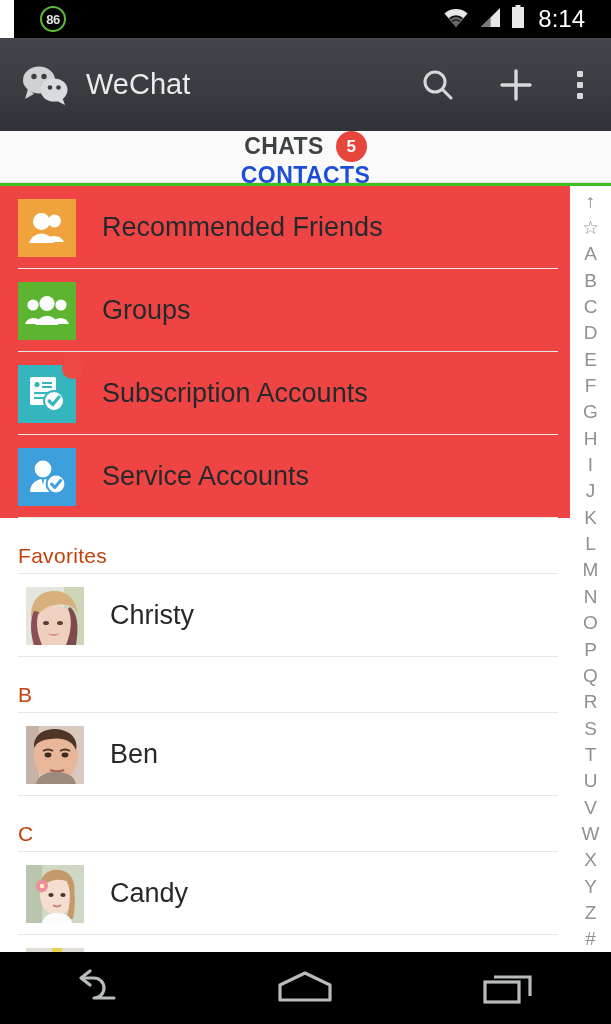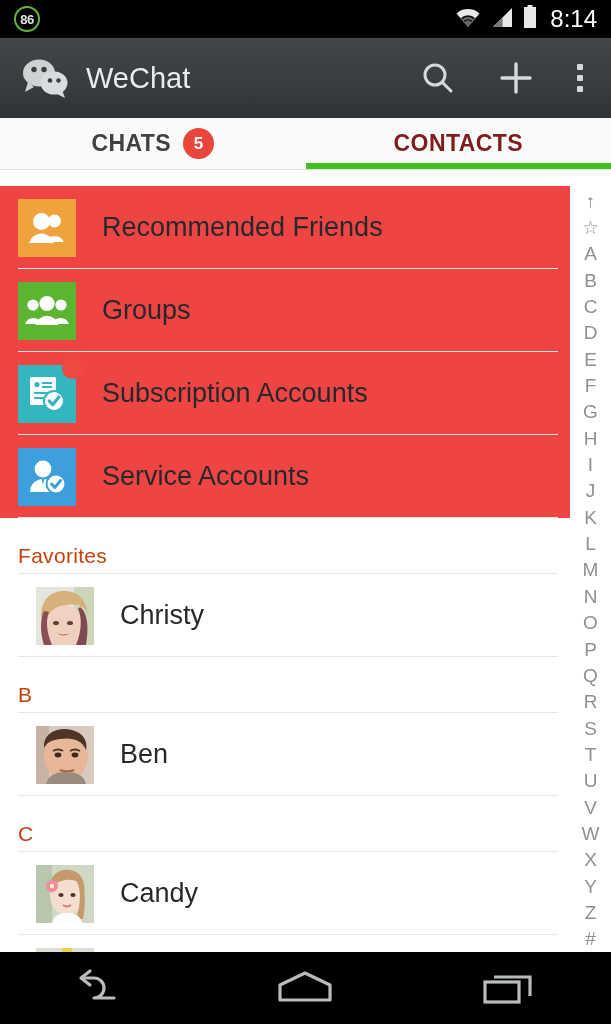--- a/index.html
+++ b/index.html
@@ -7,55 +7,55 @@
     width:611px; height:1024px;
     background:#000;
     font-family:"Liberation Sans", sans-serif;
     overflow:hidden;
   }
   #phone { position:relative; width:611px; height:1024px; background:#fff; overflow:hidden; }
 
   
   .statusbar{
     position:relative; height:38px; background:#000;
-    display:flex; align-items:center; padding:0 14px;
+    display:flex; align-items:center; padding:0 26px;margin-left:14px;
   }
   .charge-badge{
     width:26px;height:26px;border-radius:50%;
     border:2.5px solid #5fb83a;
     display:flex;align-items:center;justify-content:center;
     color:#dfe3df;font-size:13px;font-weight:bold;letter-spacing:-0.5px;
   }
   .status-right{ margin-left:auto; display:flex; align-items:center; gap:8px; }
   .status-time{ color:#fff; font-size:24px; letter-spacing:0px; padding-left:4px;}
 
   
   .actionbar{
-    position:relative;height:80px;
+    position:relative;height:93px;
     background:linear-gradient(to bottom,#42464a 0%,#393d41 55%,#2f3337 100%);
     display:flex;align-items:center;padding:0 20px;
   }
   .wechat-logo{ width:52px;height:44px;position:relative;flex:0 0 auto;}
   .app-title{ color:#e9ebec; font-size:29px; margin-left:14px; font-weight:normal;}
   .ab-actions{ margin-left:auto; display:flex; align-items:center; gap:44px; padding-right:8px;}
   .ab-btn{ display:flex;align-items:center;justify-content:center;cursor:pointer;}
   .dot-menu{ display:flex;flex-direction:column;gap:5px;align-items:center;}
   .dot-menu i{ display:block;width:6px;height:6px;background:#d6d9da;border-radius:1px;}
 
   
   .tabbar{
     height:52px;background:#fafafa;display:flex;align-items:stretch;
-    border-bottom:1px solid #e2e2e2;position:relative;
+    border-bottom:1px solid #e2e2e2;position:relative;flex-direction:column;
   }
   .tab{
     flex:1;display:flex;align-items:center;justify-content:center;
     gap:12px;position:relative;cursor:pointer;
   }
   .tab-label{ font-size:23px; font-weight:bold; color:#3f4245; letter-spacing:0.4px;}
-  .tab.active .tab-label{ color:#7f1d1d; }
+  .tab.active .tab-label{ color:#1d4ed8; }
   .tab-badge{
     min-width:31px;height:31px;border-radius:50%;background:#e8453c;
     color:#fff;font-size:17px;font-weight:bold;
     display:flex;align-items:center;justify-content:center;
   }
   .tab-underline{
     position:absolute;left:0;right:0;bottom:0;height:6px;background:#3fc11f;
   }
 
   
@@ -87,21 +87,21 @@
   }
   .section::after{
     content:"";position:absolute;left:18px;right:12px;bottom:0;
     height:1px;background:#e6e6e6;
   }
   .section-label{ font-size:21px;color:#c2410c;letter-spacing:0.3px;}
 
   
   .contact{
     position:relative;height:83px;display:flex;align-items:center;
-    padding-left:36px;cursor:pointer;background:#fff;
+    padding-left:26px;cursor:pointer;background:#fff;
   }
   .contact::after{
     content:"";position:absolute;left:18px;right:12px;bottom:0;
     height:1px;background:#e6e6e6;
   }
   .avatar{ width:58px;height:58px;flex:0 0 auto;position:relative;overflow:hidden;}
   .contact-name{ margin-left:26px;font-size:27px;color:#26292b;}
 
   
   .azindex{

